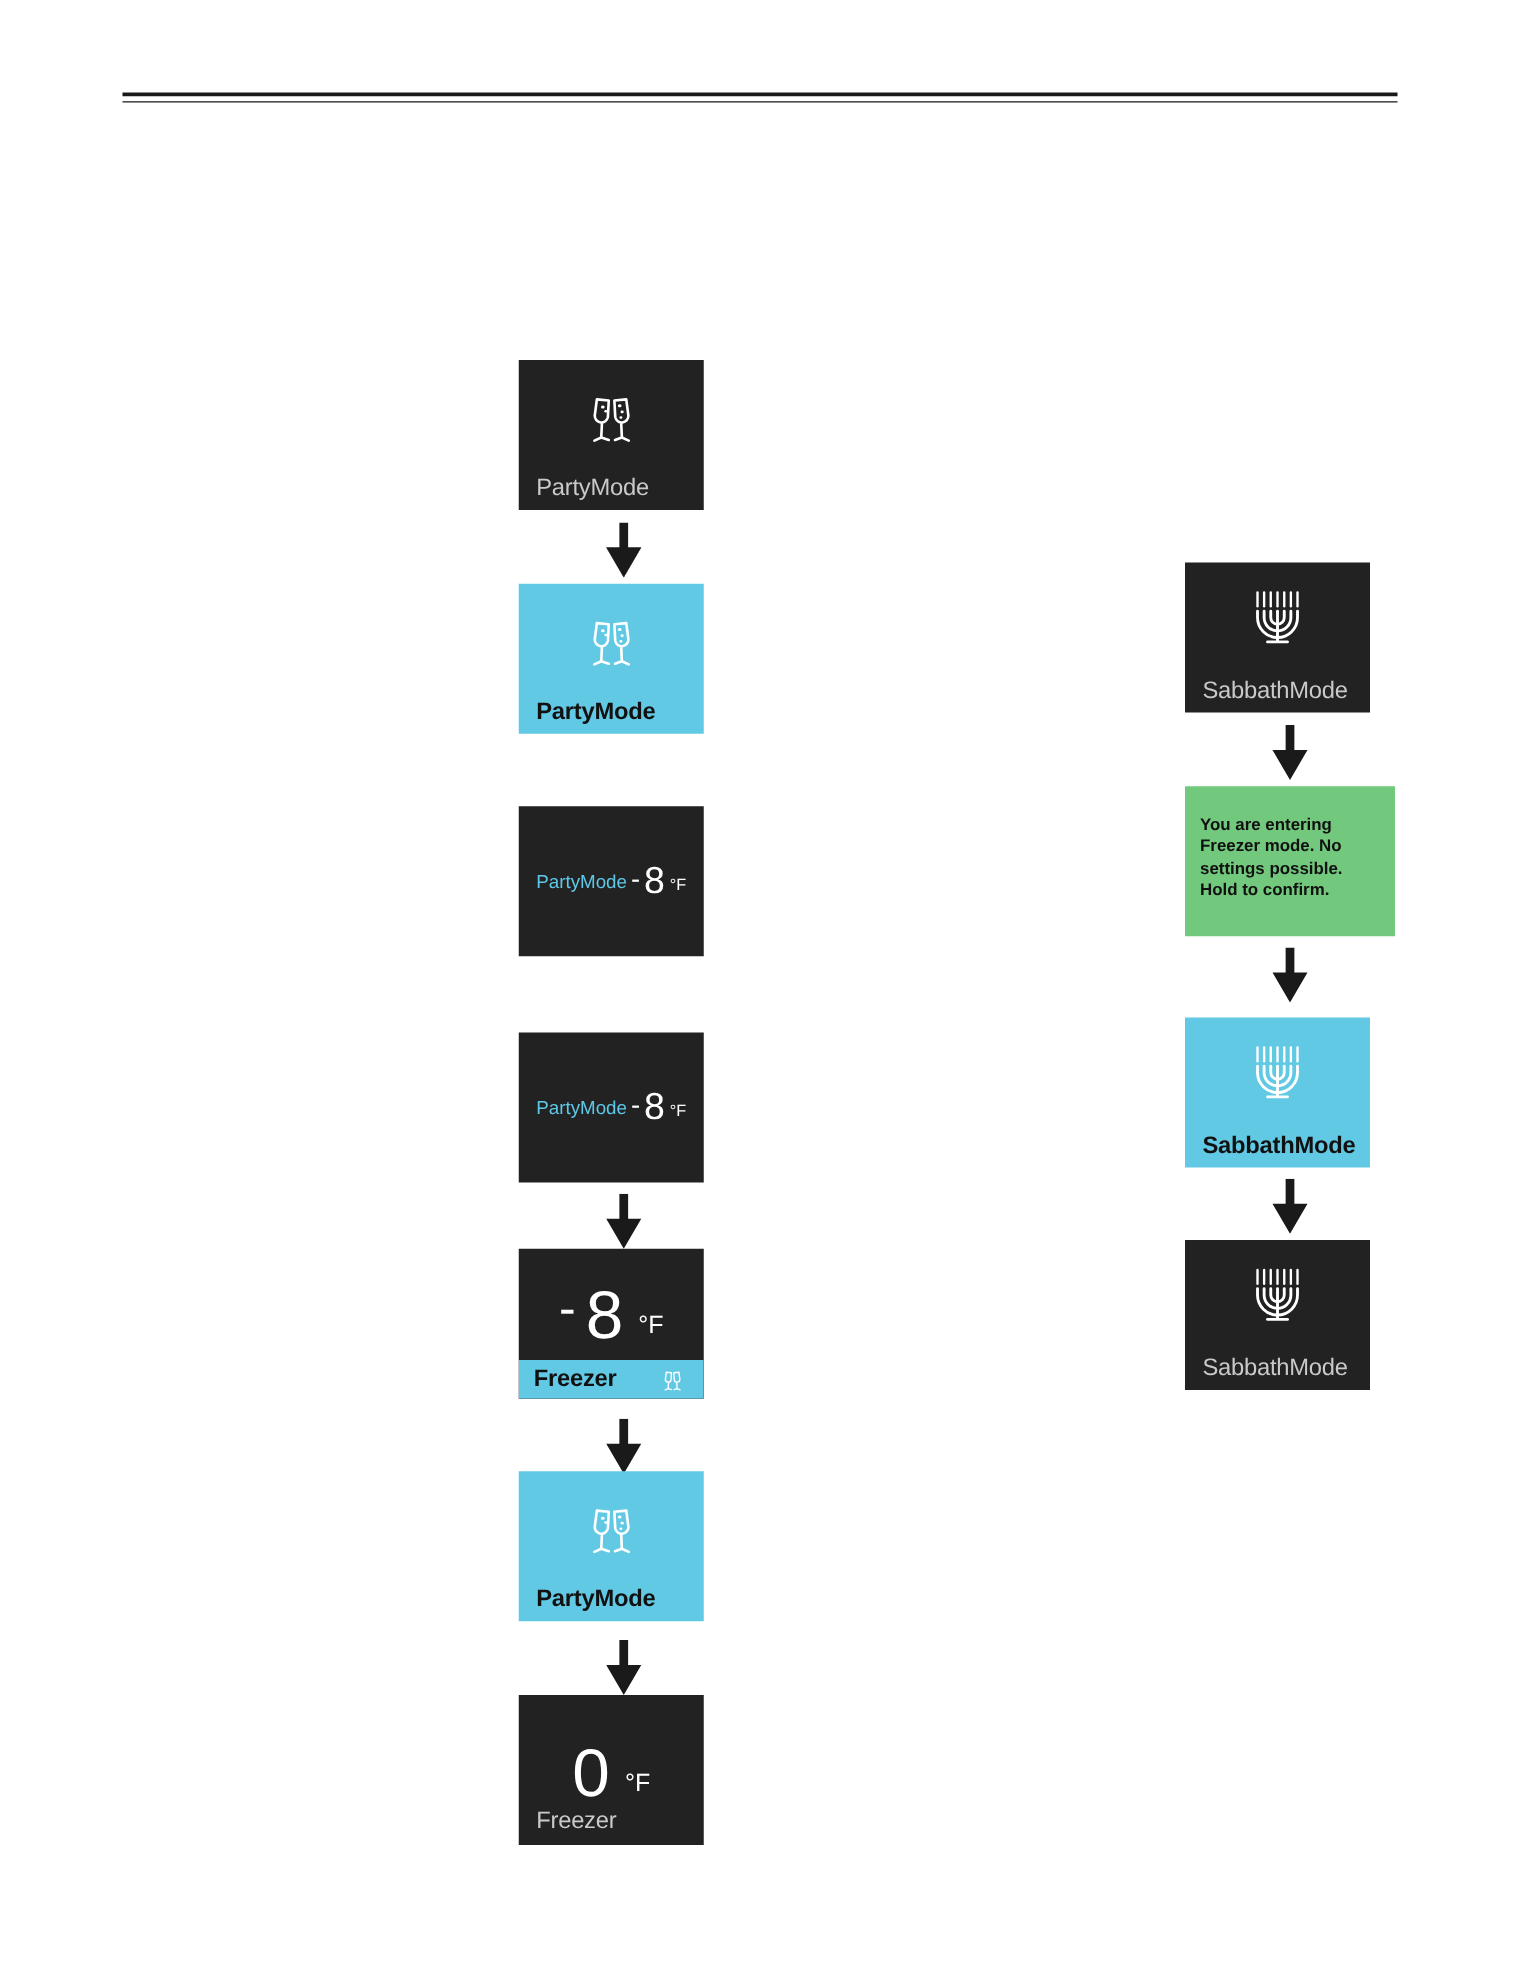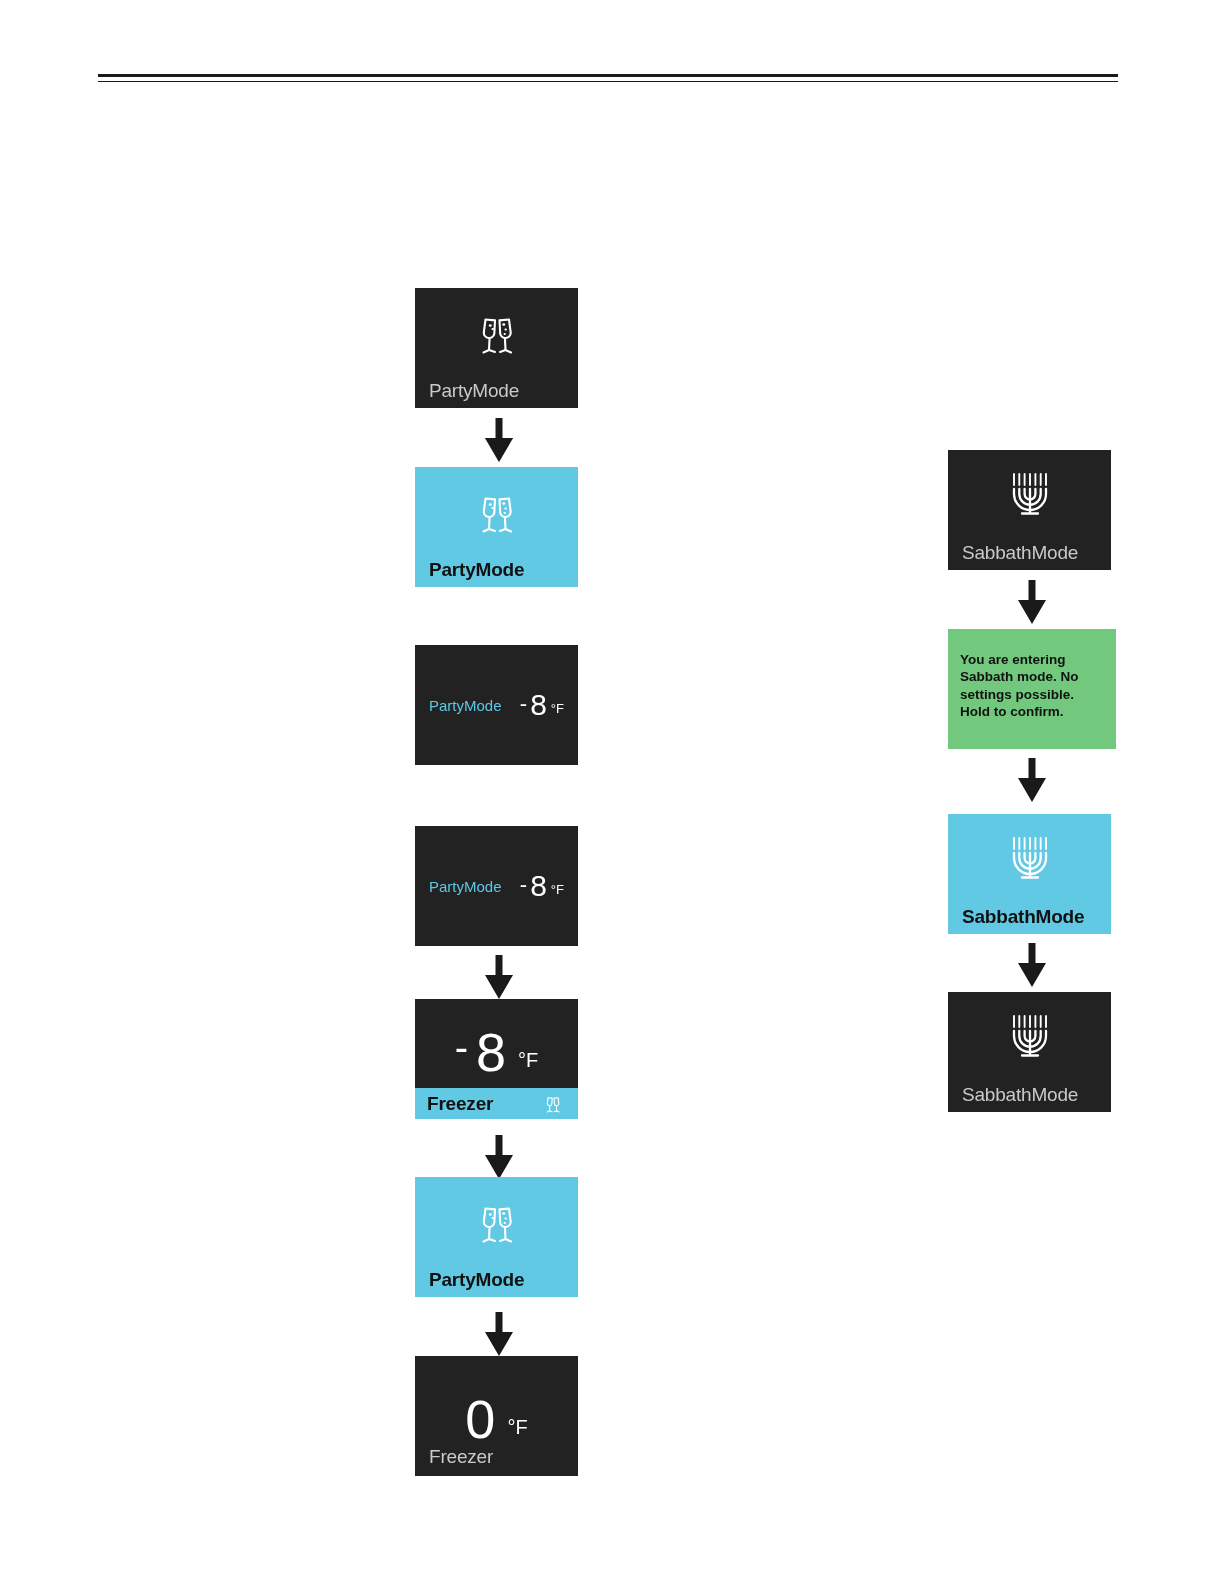--- a/index.html
+++ b/index.html
@@ -20,21 +20,21 @@
     top: 74px;
     width: 1020px;
   }
   .rule-thick { height: 3px; background: #1a1a1a; width: 100%; }
   .rule-gap   { height: 4px; }
   .rule-thin  { height: 1px; background: #1a1a1a; width: 100%; }
 
   
   .panel {
     position: absolute;
-    width: 163px;
+    width: 148px;
     height: 120px;
     background: #222222;
     overflow: hidden;
   }
   .panel.cyan  { background: #62c9e4; }
 
   
   .tile-icon {
     position: absolute;
     left: 0; right: 0;
@@ -364,21 +364,21 @@
 </div>
 
 <div class="arrow" style="left:1015px; top:580px;">
   <svg width="34" height="44" viewBox="0 0 34 44">
     <path d="M13.5 0 H20.5 V20 H31 L17 44 L3 20 H13.5 Z" fill="#1a1a1a"></path>
     <path d="M5.5 21.5 L17 25.5 L28.5 21.5 L17 41 Z" fill="#1a1a1a"></path>
   </svg>
 </div>
 
 <div class="msg-panel" style="left:948px; top:629px;">
-  <div class="msg-text">You are entering Sabbath mode. No settings possible.
+  <div class="msg-text">You are entering Freezer mode. No settings possible.
 Hold to confirm.</div>
 </div>
 
 <div class="arrow" style="left:1015px; top:758px;">
   <svg width="34" height="44" viewBox="0 0 34 44">
     <path d="M13.5 0 H20.5 V20 H31 L17 44 L3 20 H13.5 Z" fill="#1a1a1a"></path>
     <path d="M5.5 21.5 L17 25.5 L28.5 21.5 L17 41 Z" fill="#1a1a1a"></path>
   </svg>
 </div>
 

